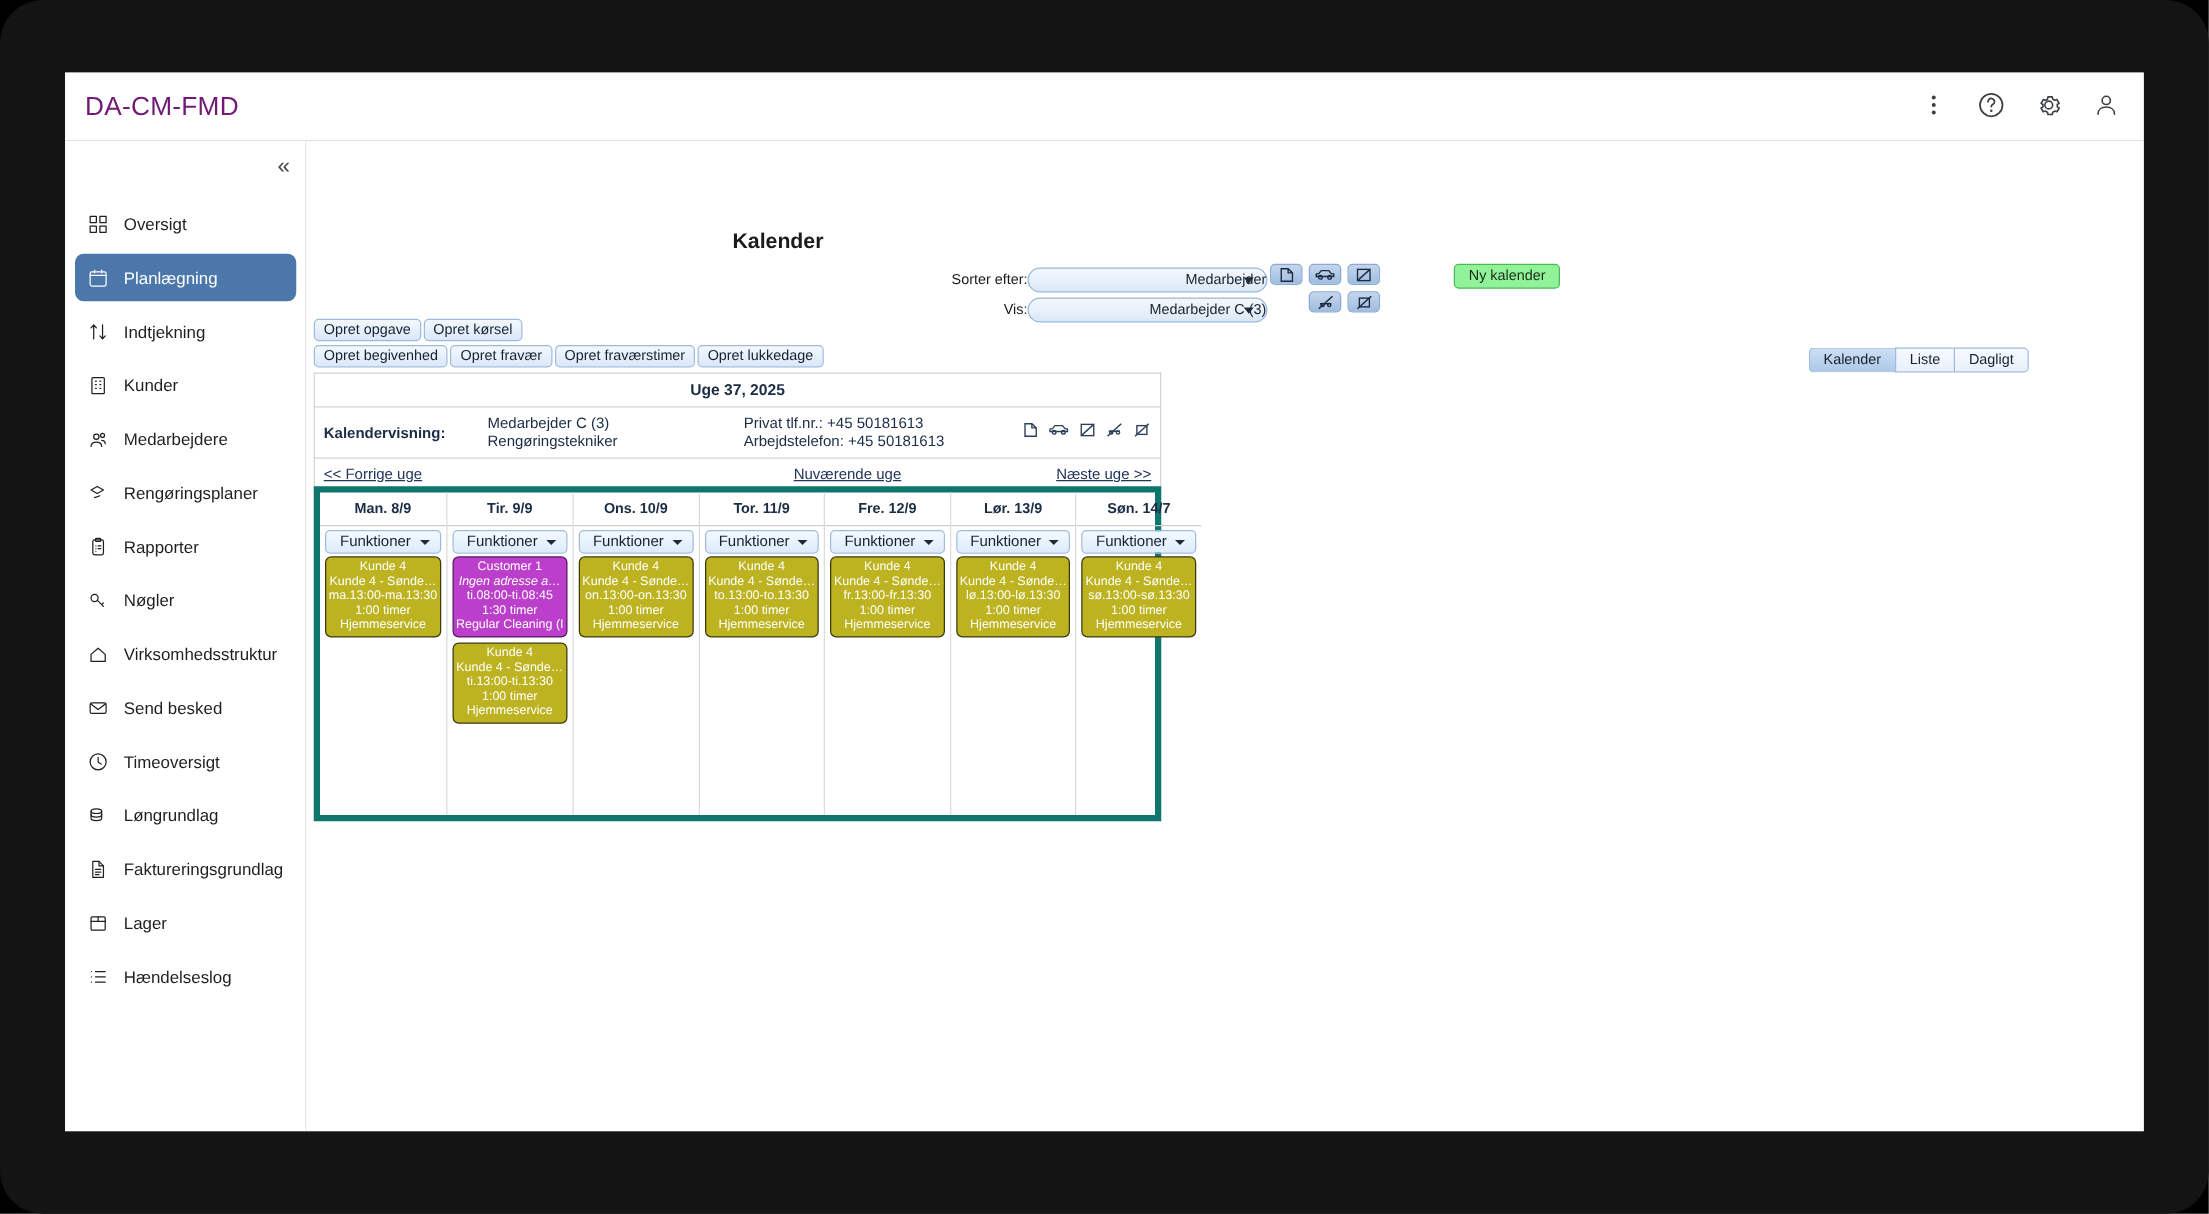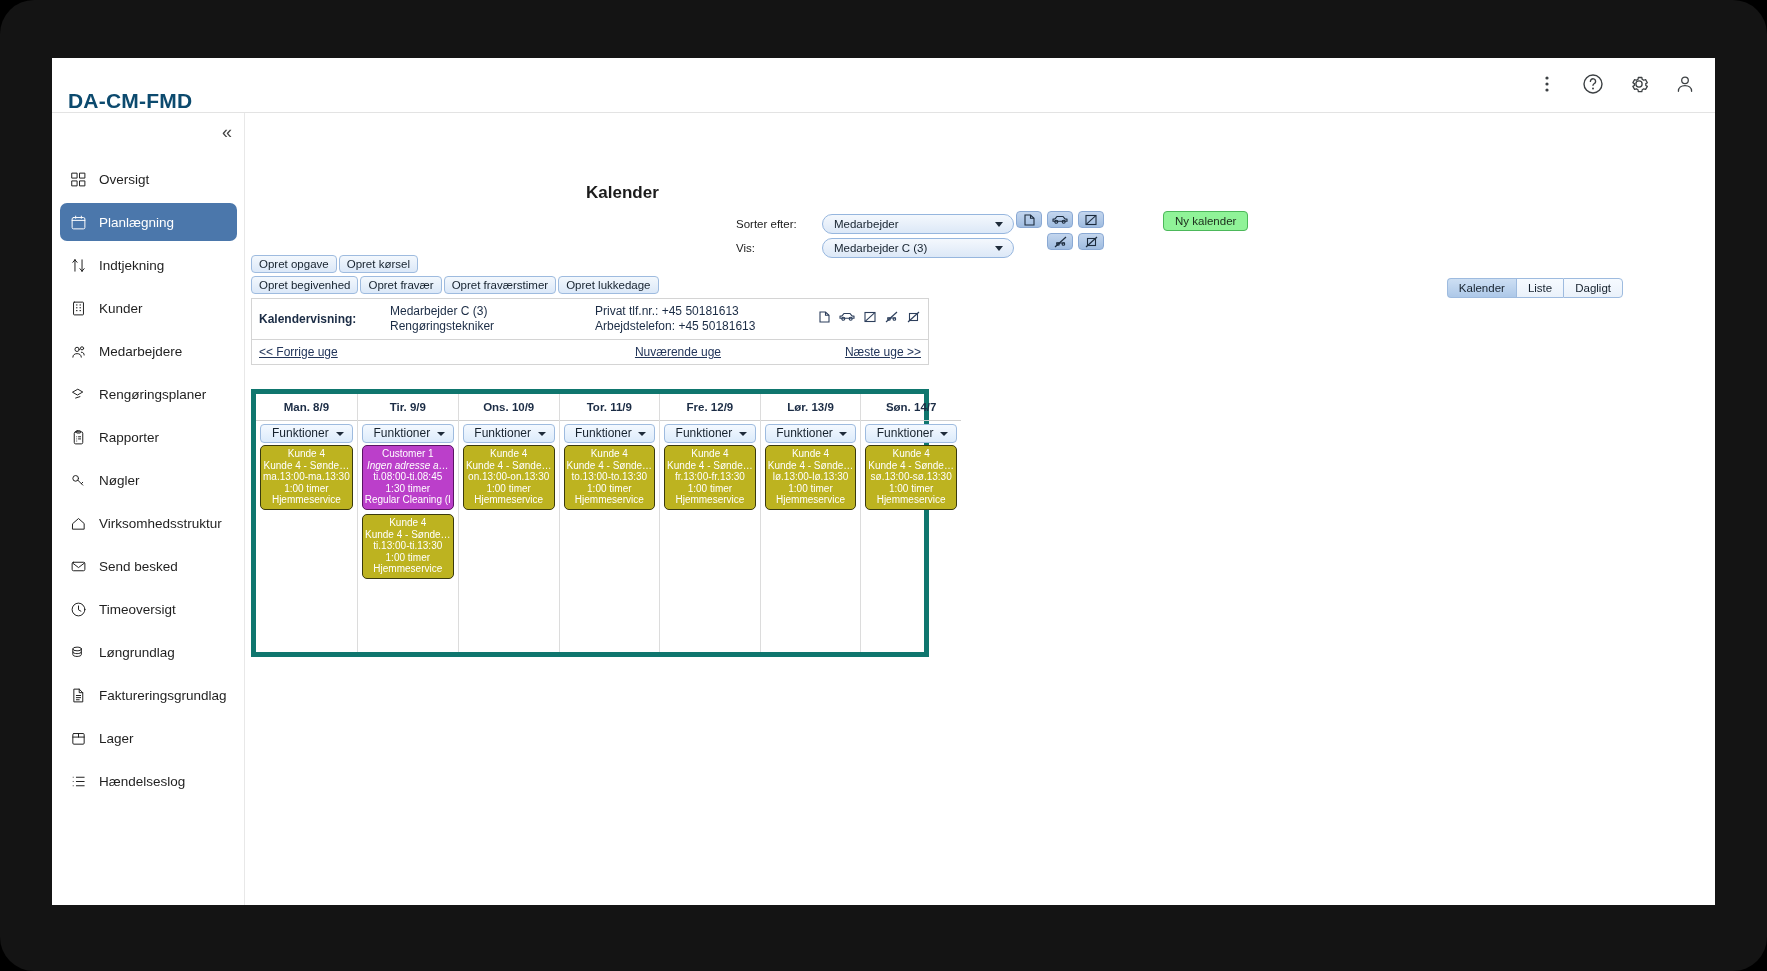--- a/index.html
+++ b/index.html
@@ -17,22 +17,22 @@
   .screen {
     position:absolute; left:52px; top:58px; width:1663px; height:847px;
     background:#ffffff; overflow:hidden;
   }
   
   .topbar {
     position:absolute; left:0; top:0; width:1663px; height:55px;
     background:#ffffff; border-bottom:1px solid #e3e3e3;
   }
   .brand {
-    position:absolute; left:16px; top:31px;
-    font-size:21px; font-weight:bold; color:#0c4a6e; letter-spacing:.2px;
+    position:absolute; left:16px; top:16px;
+    font-size:21px; font-weight:normal; color:#701a75; letter-spacing:.2px;
   }
   .topicons { position:absolute; right:16px; top:12px; display:flex; gap:18px; align-items:center; }
   .topicons .ic { width:28px; height:28px; display:flex; align-items:center; justify-content:center; color:#3c4043; }
   .topicons svg { display:block; }
   
   .sidebar {
     position:absolute; left:0; top:55px; width:193px; height:792px;
     background:#ffffff; border-right:1px solid #e8e8e8;
   }
   .collapse { position:absolute; right:12px; top:10px; font-size:18px; color:#444; cursor:pointer; line-height:1; }
@@ -53,21 +53,21 @@
     color:#3a3a3a; font-size:13.5px;
   }
   
   .content {
     position:absolute; left:194px; top:55px; width:1469px; height:792px;
     background:#ffffff; overflow:hidden;
   }
   .page-title { position:absolute; left:340px; top:70px; font-size:17px; font-weight:bold; color:#1b1b1b; }
 
   .sorter-block { position:absolute; left:490px; top:100px; }
-  .srow { display:flex; align-items:center; height:21px; margin-bottom:3px; }
+  .srow { display:flex; align-items:center; height:21px; margin-bottom:3px;text-align:right; }
   .slabel { width:86px; font-size:11.5px; color:#1b1b1b; }
   .sel {
     position:relative; width:192px; height:20px;
     background:linear-gradient(#f4f8fd,#dce8f7);
     border:1px solid #96b6de; border-radius:10px;
     font-size:11.5px; color:#16222e; line-height:18px; padding-left:11px;
   }
   .sel .car { position:absolute; right:10px; top:7px; width:0; height:0;
     border-left:4.5px solid transparent; border-right:4.5px solid transparent; border-top:5px solid #1e2b3a; }
 
@@ -408,20 +408,21 @@
           </div>
         </div>
 
       <div class="viewtabs">
           <div class="vtab">Kalender</div>
           <div class="vtab">Liste</div>
           <div class="vtab">Dagligt</div>
         </div>
 
       <div class="calinfo">
+        <div class="ci-week">Uge 37, 2025</div>
         <div class="ci-body">
           <div class="ci-lbl">Kalendervisning:</div>
           <div class="ci-col1">
             <div>Medarbejder C (3)</div>
             <div>Rengøringstekniker</div>
           </div>
           <div class="ci-col2">
             <div>Privat tlf.nr.: +45 50181613</div>
             <div>Arbejdstelefon: +45 50181613</div>
           </div>

